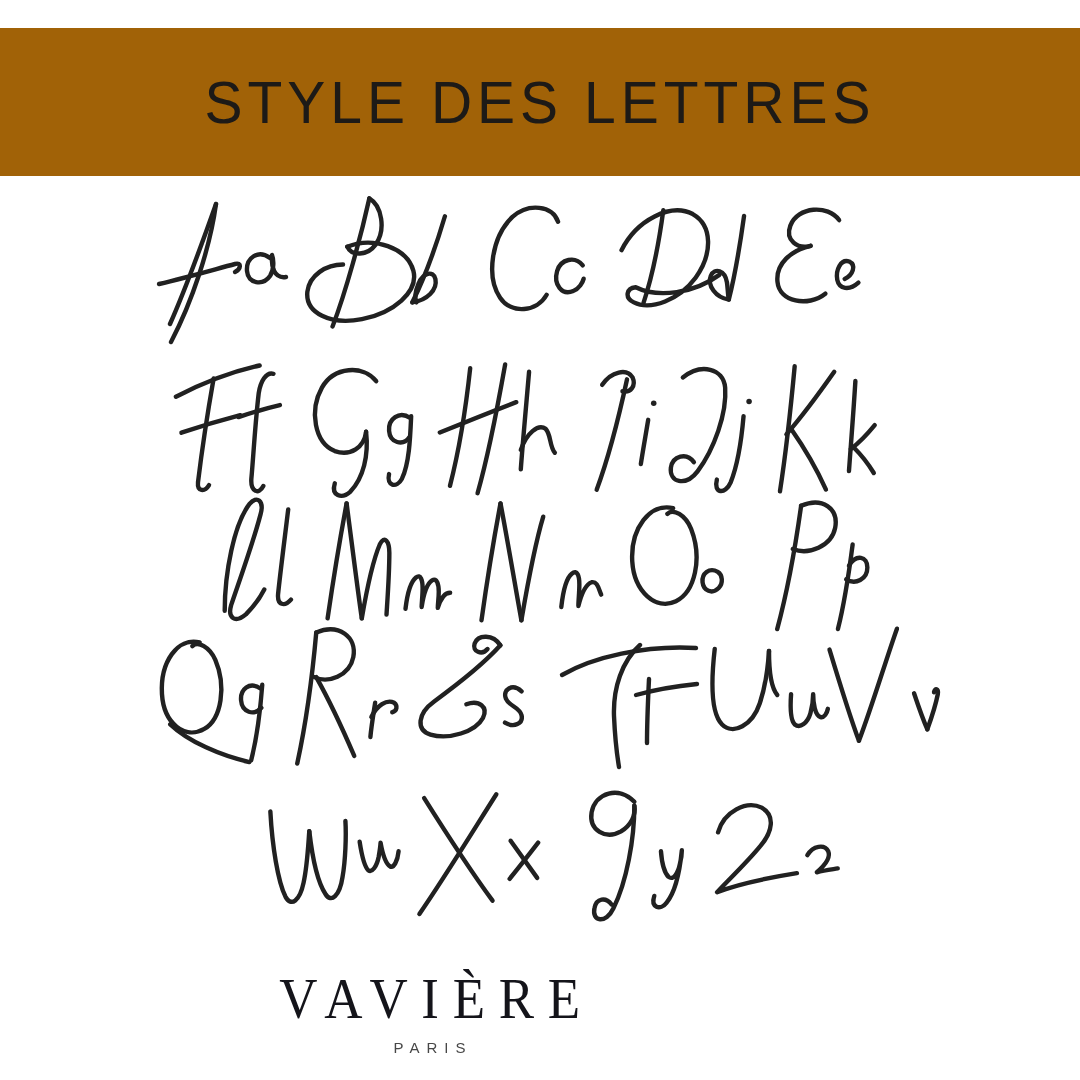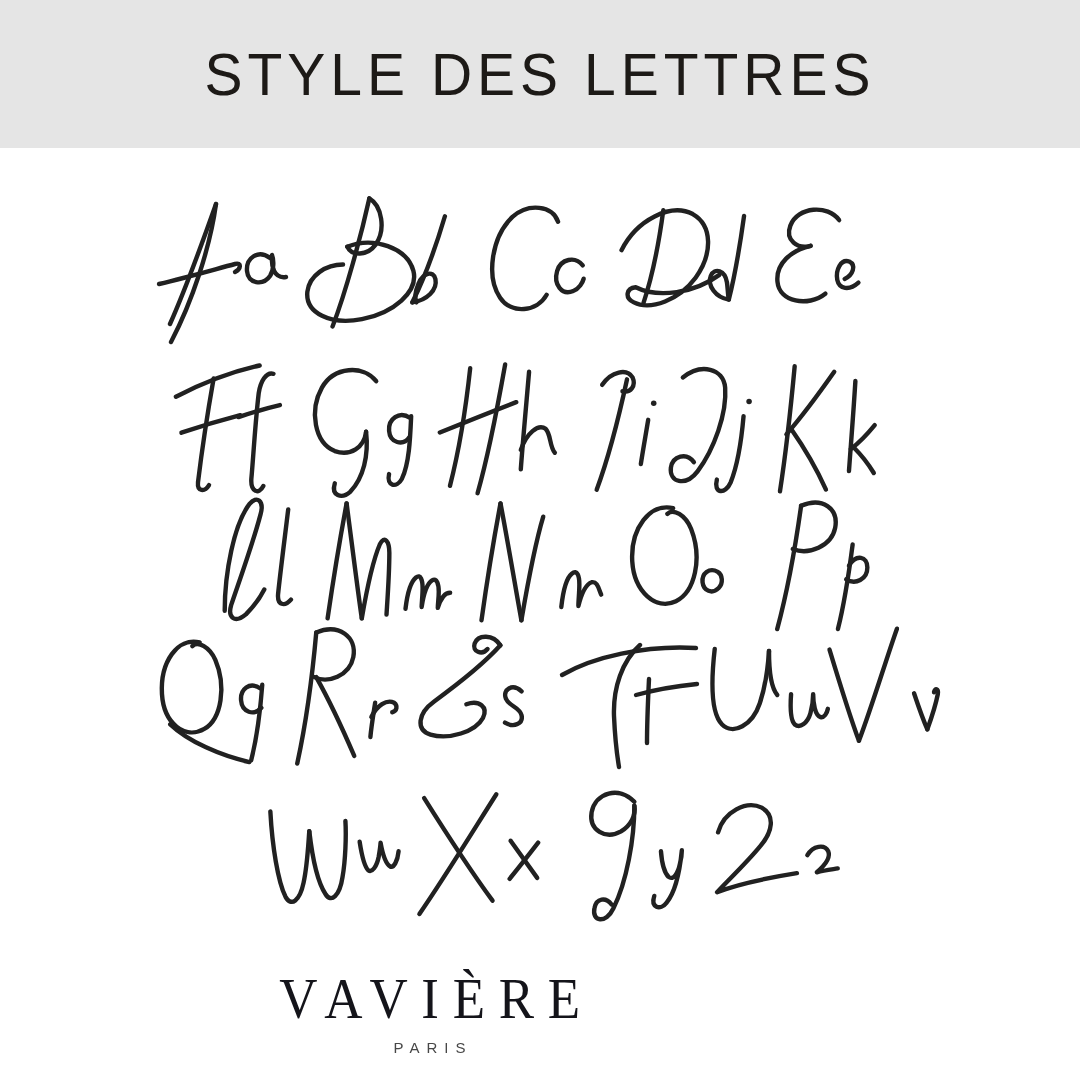--- a/index.html
+++ b/index.html
@@ -62,21 +62,21 @@
     margin-right: -7px;
     color: #474747;
     white-space: nowrap;
   }
 </style>
 </head>
 <body>
 
 <div class="canvas" style="background: rgb(255, 255, 255);">
 
-  <div class="banner" style="background: #e5e5e5;">
+  <div class="banner" style="background: #a16207; margin-top: 28px;">
     <div class="title" style="color: rgb(29, 26, 23);">STYLE DES LETTRES</div>
   </div>
 
   <svg class="alphabet-svg" id="alphabet-svg" viewBox="0 0 1080 1080" xmlns="http://www.w3.org/2000/svg">
       <g transform="translate(158,192) scale(1)" aria-label="Aa">
         <path d="M 12 132 C 28 96 46 46 58 12" fill="none" stroke="#212121" stroke-width="4.40" stroke-linecap="round" stroke-linejoin="round"></path>
         <path d="M 58 12 C 52 56 34 110 13 150" fill="none" stroke="#212121" stroke-width="4.40" stroke-linecap="round" stroke-linejoin="round"></path>
         <path d="M 1 92 C 30 85 58 77 77 72 C 84 70 83 77 77 80" fill="none" stroke="#212121" stroke-width="4.40" stroke-linecap="round" stroke-linejoin="round"></path>
         <path d="M 112 66 C 100 57 88 66 89 79 C 90 92 105 94 112 84 C 116 78 116 68 114 63 C 113 74 116 87 128 85" fill="none" stroke="#212121" stroke-width="4.40" stroke-linecap="round" stroke-linejoin="round"></path>
       </g>

